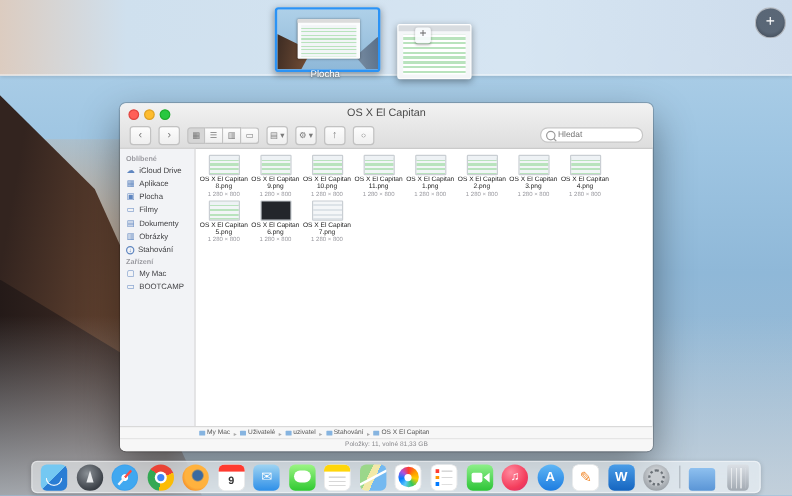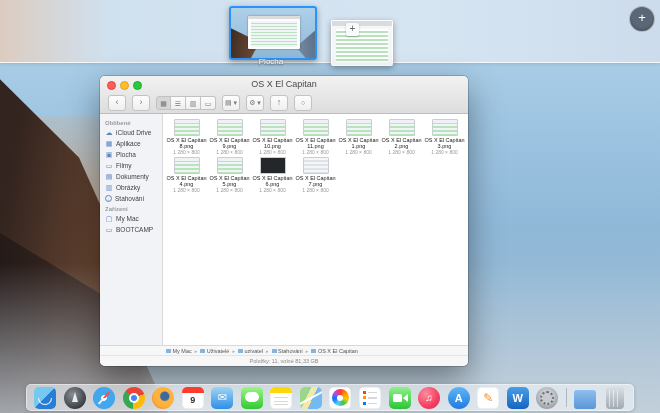--- a/index.html
+++ b/index.html
@@ -47,21 +47,21 @@
   #space2::after{content:'';position:absolute;left:4px;right:4px;top:8px;bottom:3px;
         background:repeating-linear-gradient(180deg,#ffffff 0 2px,#b9e3bd 2px 4px);}
   #plus-badge{position:absolute;left:346px;top:23px;width:13px;height:13px;border-radius:2px;
         background:rgba(250,252,254,.9);box-shadow:0 1px 2px rgba(0,0,0,.3);
         font-size:10px;line-height:12px;text-align:center;color:#666;}
   #add-space-btn{position:absolute;right:5px;top:6px;width:24px;height:24px;border-radius:50%;
         background:radial-gradient(circle at 50% 42%,rgba(80,92,108,.92) 0 55%,rgba(38,46,58,.92));
         border:1px solid rgba(255,255,255,.55);color:#fff;font-size:13px;line-height:22px;text-align:center;}
 
   
-  #finder{position:absolute;left:100px;top:76px;width:368px;height:290px;border-radius:5px;background:#fff;
+  #finder{position:absolute;left:100px;top:86px;width:444px;height:290px;border-radius:5px;background:#fff;
         box-shadow:0 14px 34px rgba(0,0,0,.42),0 0 0 1px rgba(0,0,0,.18);overflow:hidden;}
   .header{position:absolute;top:0;left:0;right:0;height:37px;
         background:linear-gradient(180deg,#f2f2f2,#dddddd);border-bottom:1px solid #bdbdbd;}
   .lights{position:absolute;top:5px;left:7px;display:flex;gap:4px;}
   .light{width:7px;height:7px;border-radius:50%;}
   .l-close{background:#ff5f57;border:0.5px solid #e0443e;}
   .l-min{background:#febc2e;border:0.5px solid #dea123;}
   .l-zoom{background:#28c840;border:0.5px solid #1dad2b;}
   .wtitle{position:absolute;top:3px;left:40px;right:40px;text-align:center;font-size:9px;color:#4a4a4a;}
   .toolbar{position:absolute;top:17px;left:0;right:0;height:19px;display:flex;align-items:center;
@@ -217,20 +217,24 @@
       <span class="segmented" data-name="view-mode-segmented-control">
         <span class="seg sg-icons" data-name="icon-view-button"></span>
         <span class="seg sg-list" data-name="list-view-button"></span>
         <span class="seg sg-cols" data-name="column-view-button"></span>
         <span class="seg sg-flow" data-name="coverflow-view-button"></span>
       </span>
       <span class="tb-btn tb-arrange" data-name="arrange-button"></span>
       <span class="tb-btn tb-action" data-name="action-menu-button"></span>
       <span class="tb-btn tb-share" data-name="share-button"></span>
       <span class="tb-btn tb-tags" data-name="tags-button"></span>
+      <span class="search" data-name="search-field">
+        <span class="mag" data-name="search-icon"></span>
+        <input data-name="search-input" placeholder="Hledat" style="">
+      </span>
     </div>
   </div>
 
   <div class="wbody" data-name="window-body">
     <div class="sidebar" id="sidebar" data-name="sidebar">
         <div class="sb-header" data-name="sidebar-section-header">Oblíbené</div>
         <div class="sb-item" data-name="sidebar-item-icloud-drive">
           <span class="sbi" data-name="icloud-icon">☁</span>
           <span data-name="sidebar-item-label">iCloud Drive</span>
         </div>

